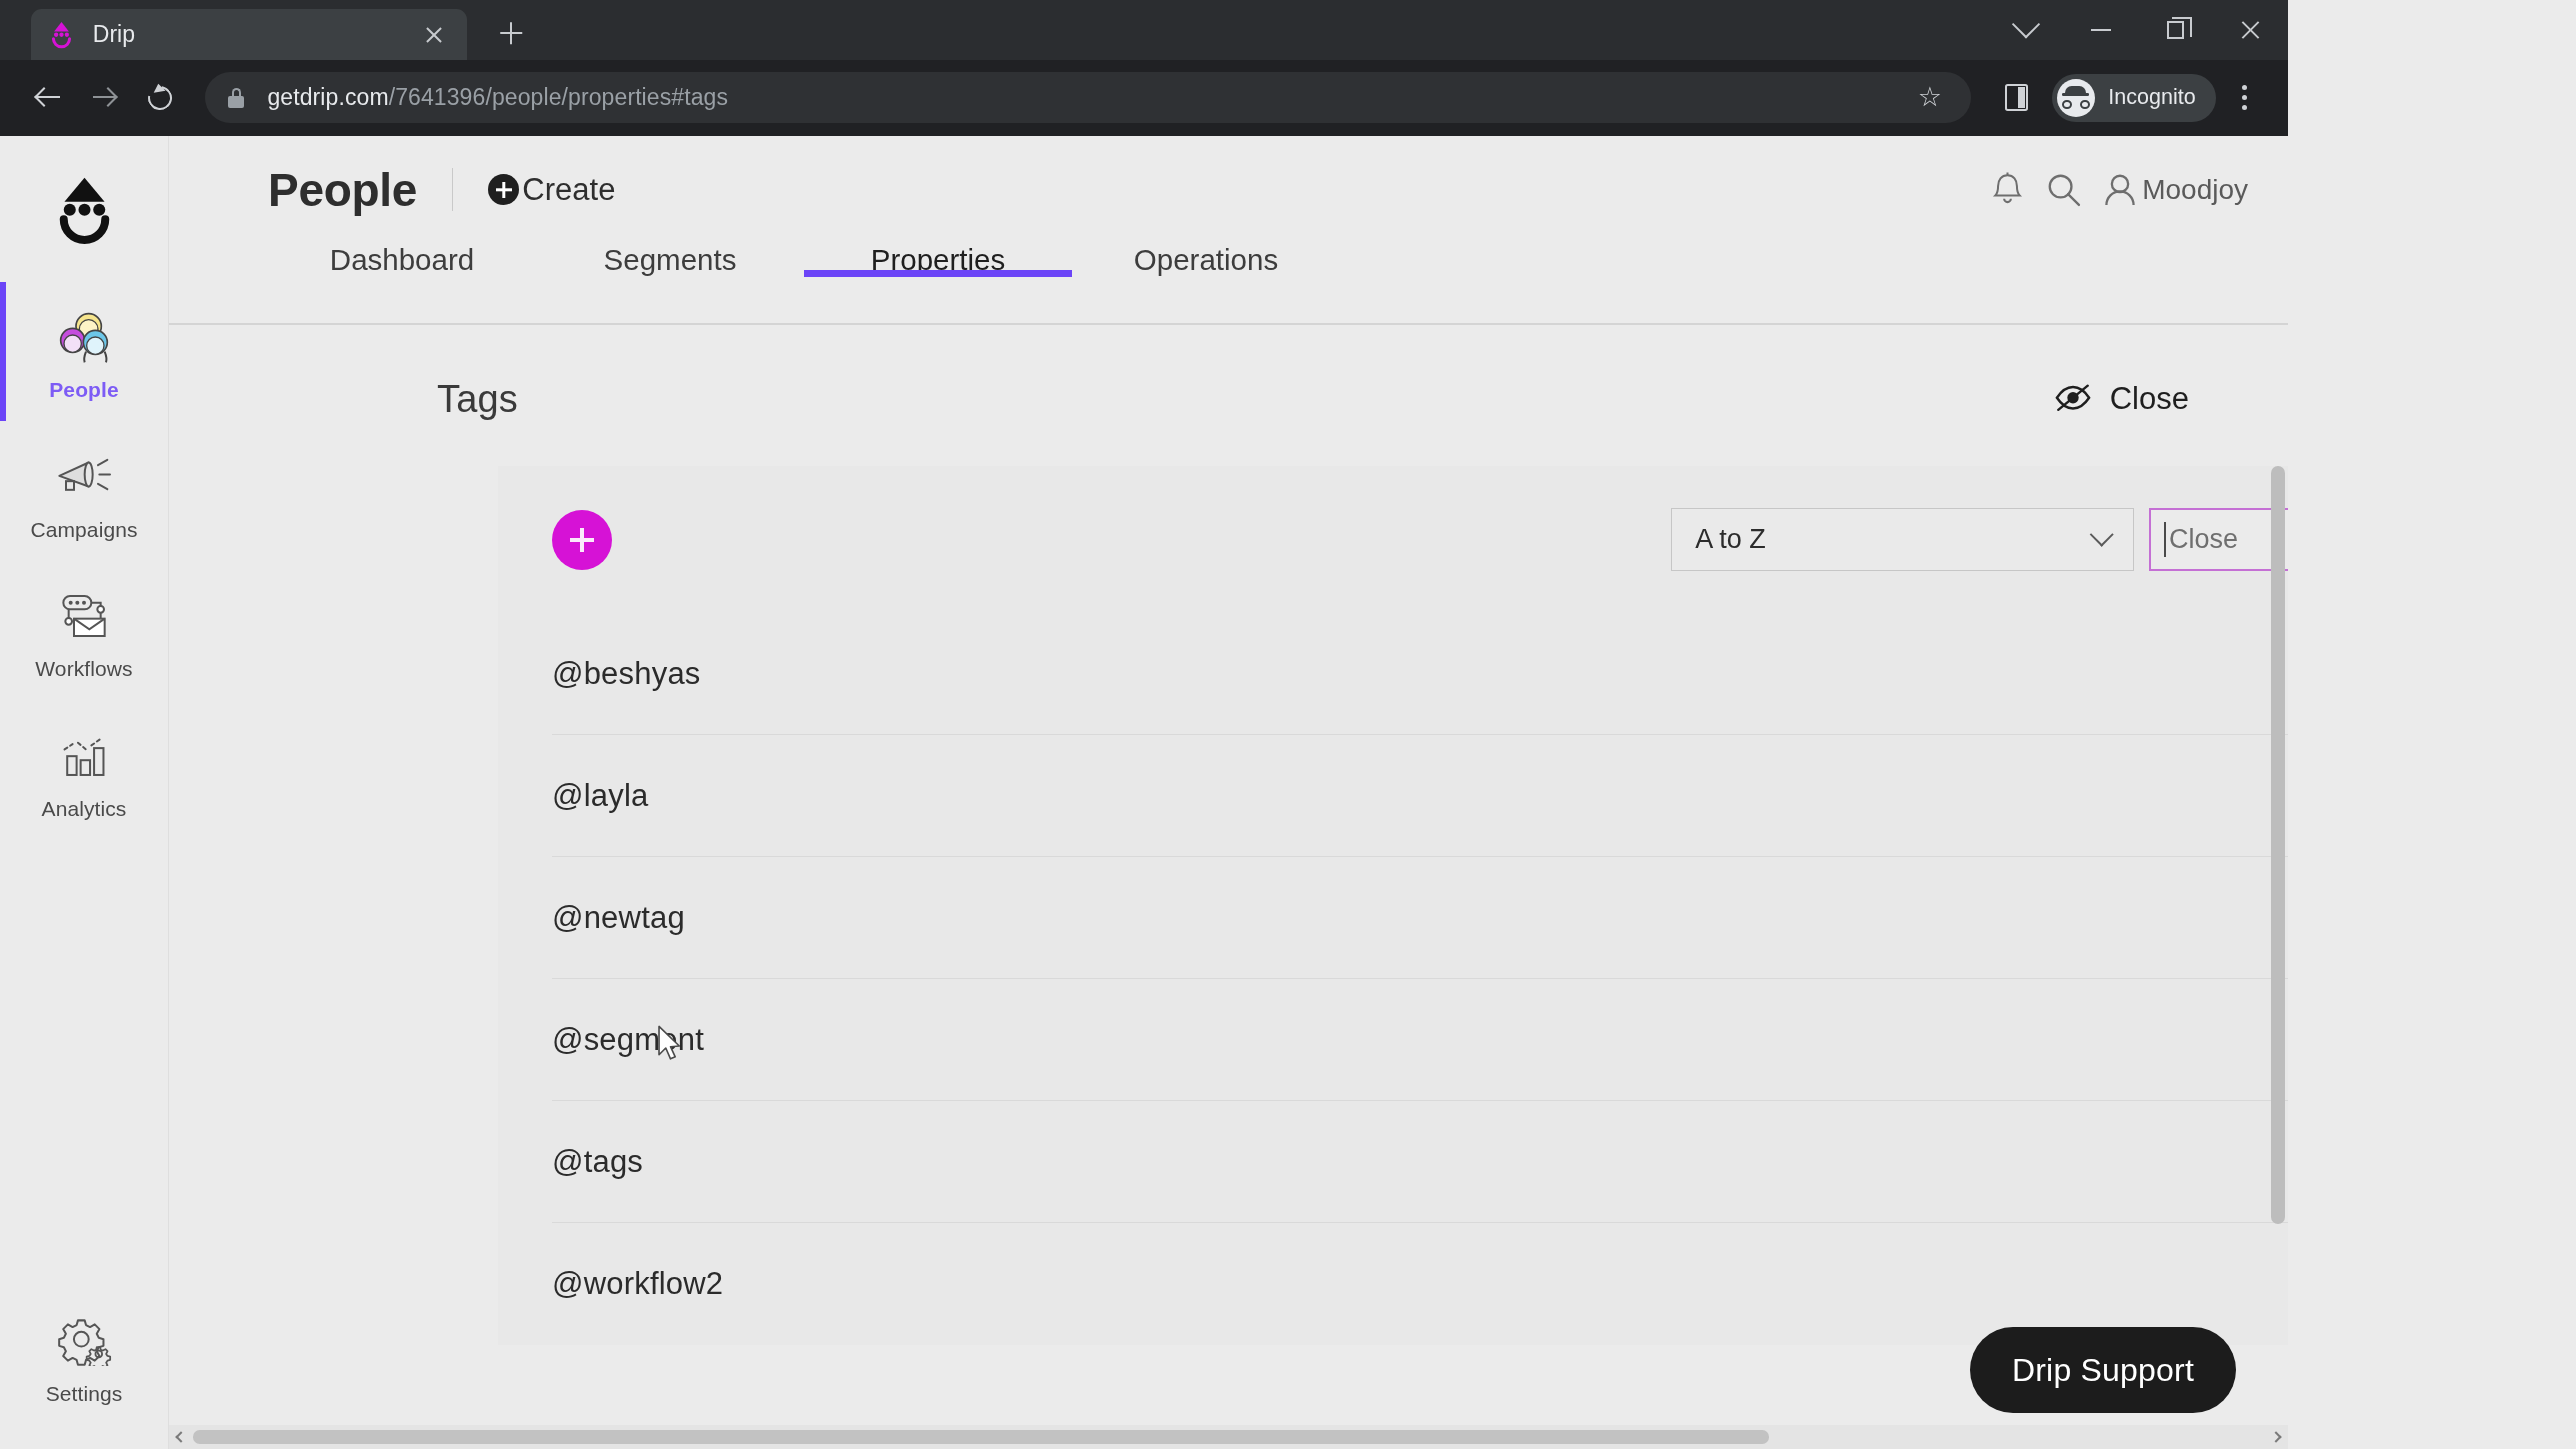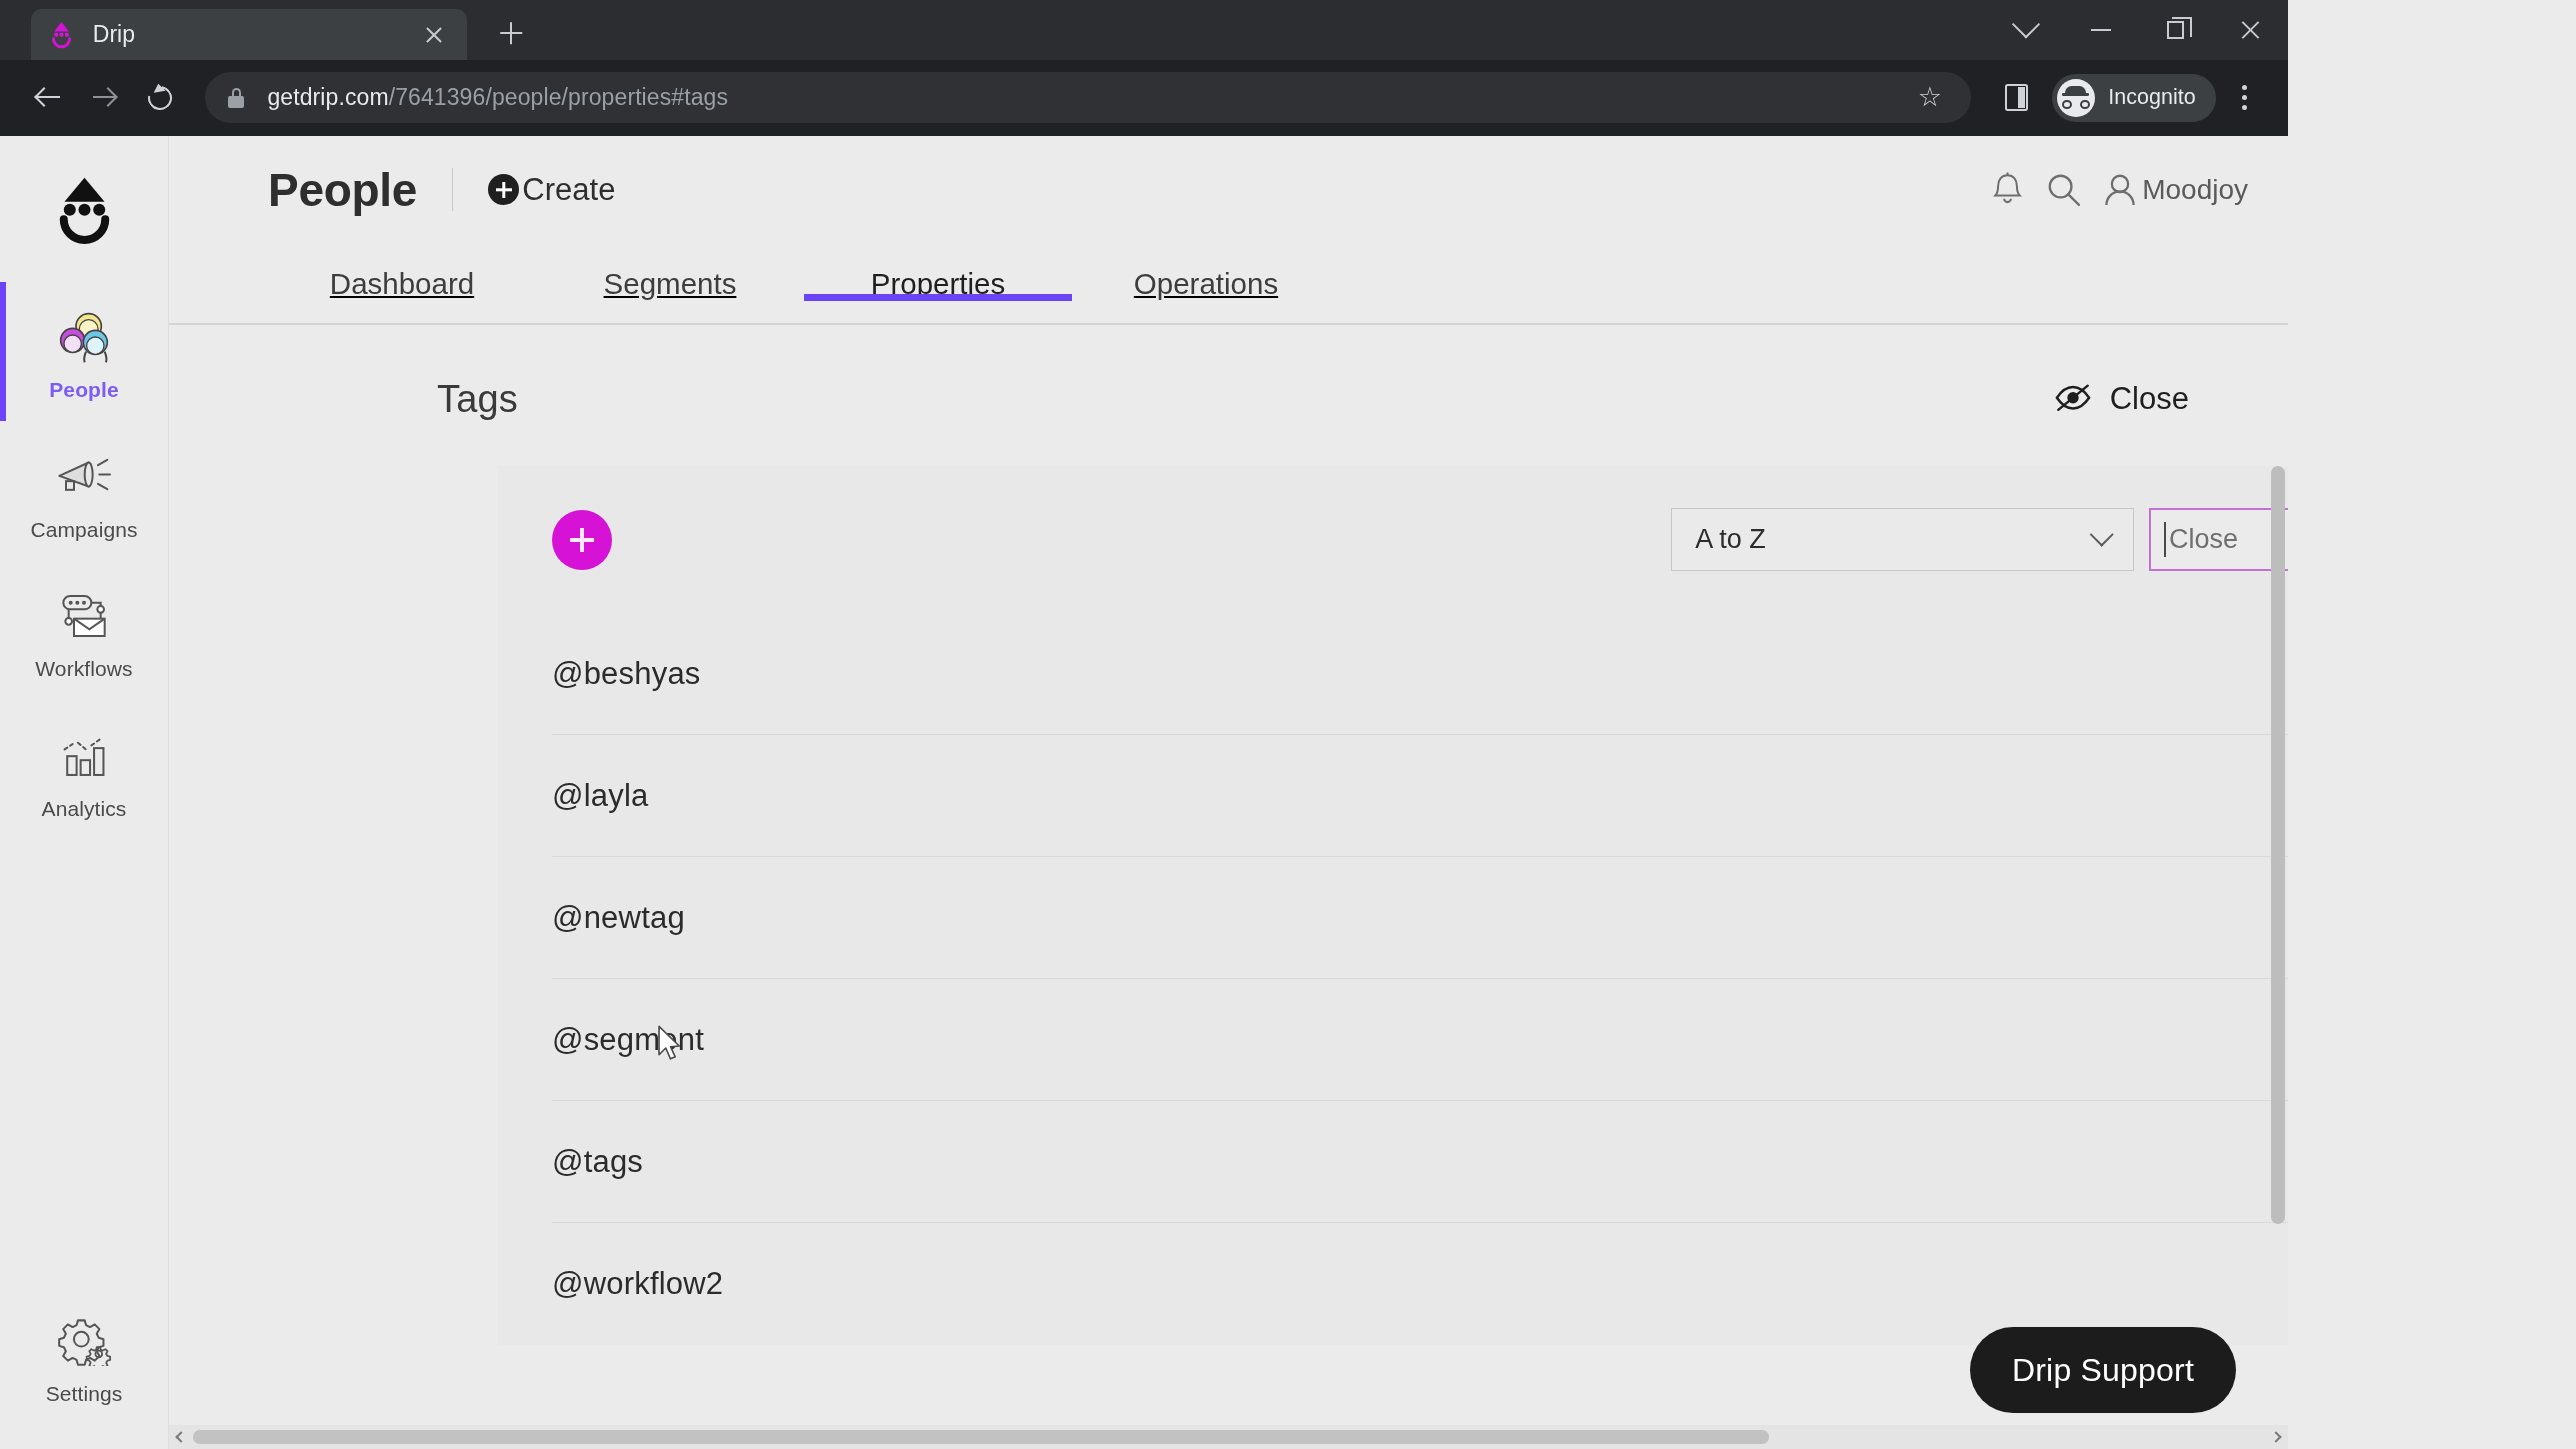--- a/index.html
+++ b/index.html
@@ -119,21 +119,21 @@
   .create-btn { display:flex; align-items:center; gap: 3px; }
   .plus-circle { width: 31px; height: 31px; border-radius: 50%; background: #1f1f1f; position: relative; }
   .plus-circle::before, .plus-circle::after { content:''; position:absolute; background:#fff; left:50%; top:50%;}
   .plus-circle::before { width:16px; height:3.4px; transform: translate(-50%,-50%);}
   .plus-circle::after { width:3.4px; height:16px; transform: translate(-50%,-50%);}
   .create-label { font-size: 31px; color:#2e2e2e; }
   .hdr-right { margin-left: auto; display:flex; align-items:center; gap: 16px; }
   .hdr-icon { width: 40px; height: 40px; display:flex; align-items:center; justify-content:center;}
   .user-name { font-size: 28px; color:#5a5a5a; margin-left: -13.4px;}
 
-  .tabs { height: 82px; display:flex; align-items:center; padding-left: 99px; position: relative; flex:0 0 auto;text-decoration:underline;}
+  .tabs { height: 82px; display:flex; align-items:flex-start; padding-left: 99px; position: relative; flex:0 0 auto;}
   .tabitem {
     padding: 0 0 0 0; display:flex; align-items:center; justify-content:center;
     font-size: 29.5px; color:#3d3d3d; position: relative; width: 268px;
   }
   .tabitem.active { color:#1f1f1f; }
   .tabitem.active::after {
     content:''; position: absolute; left: 0; right: 0; bottom: 0; height: 6.7px; background: #6b44f7;
   }
   .tabs-underline { position:absolute; left: 0; right: 0; bottom: 0; height: 2px; background: #d4d4d4;}
 

